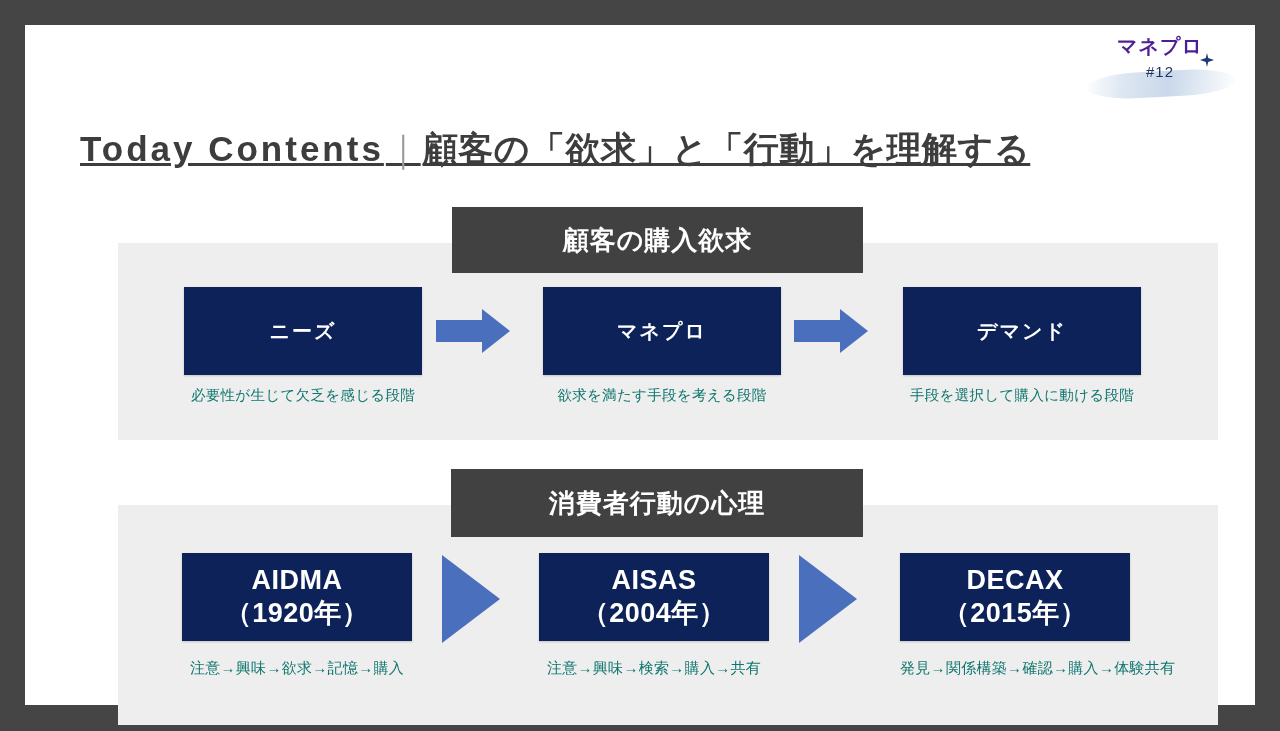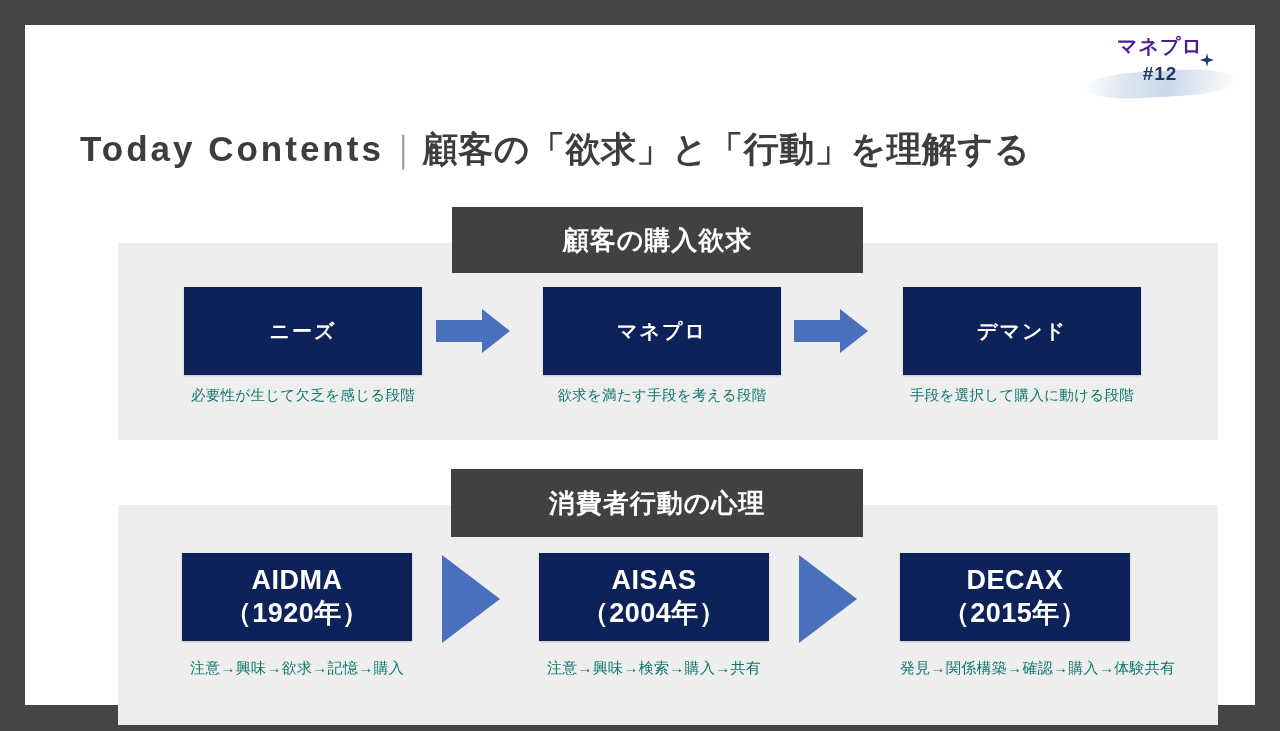--- a/index.html
+++ b/index.html
@@ -40,27 +40,27 @@
     background:linear-gradient(100deg,rgba(255,255,255,0) 0%,#dde7f2 25%,#c9d8ea 55%,rgba(255,255,255,0) 100%);
     border-radius:50%/70%;
     transform:rotate(-3deg);
     z-index:1;
   }
   #logo-sparkle{
     position:absolute;right:16px;top:18px;width:14px;height:14px;z-index:3;
   }
   #logo-number{
     position:relative;z-index:2;margin-top:6px;
-    font-size:19px;font-weight:bold;color:#20345f;letter-spacing:1px;
+    font-size:15px;font-weight:normal;color:#20345f;letter-spacing:1px;
   }
   
   #page-title{
     position:absolute;left:55px;top:101px;
     font-size:35px;font-weight:bold;color:#3d3d3d;
-    letter-spacing:0.5px;white-space:nowrap;
+    letter-spacing:0.5px;white-space:nowrap;text-decoration:underline;
   }
   #page-title .t-en{letter-spacing:3px;}
   #page-title .t-sep{color:#9b9b9b;font-weight:normal;padding:0 2px;}
   
   .panel{
     position:absolute;background:#eeeeee;
   }
   #panel-needs{left:93px;top:218px;width:1100px;height:197px;}
   #panel-behavior{left:93px;top:480px;width:1100px;height:220px;}
   .section-tab{

